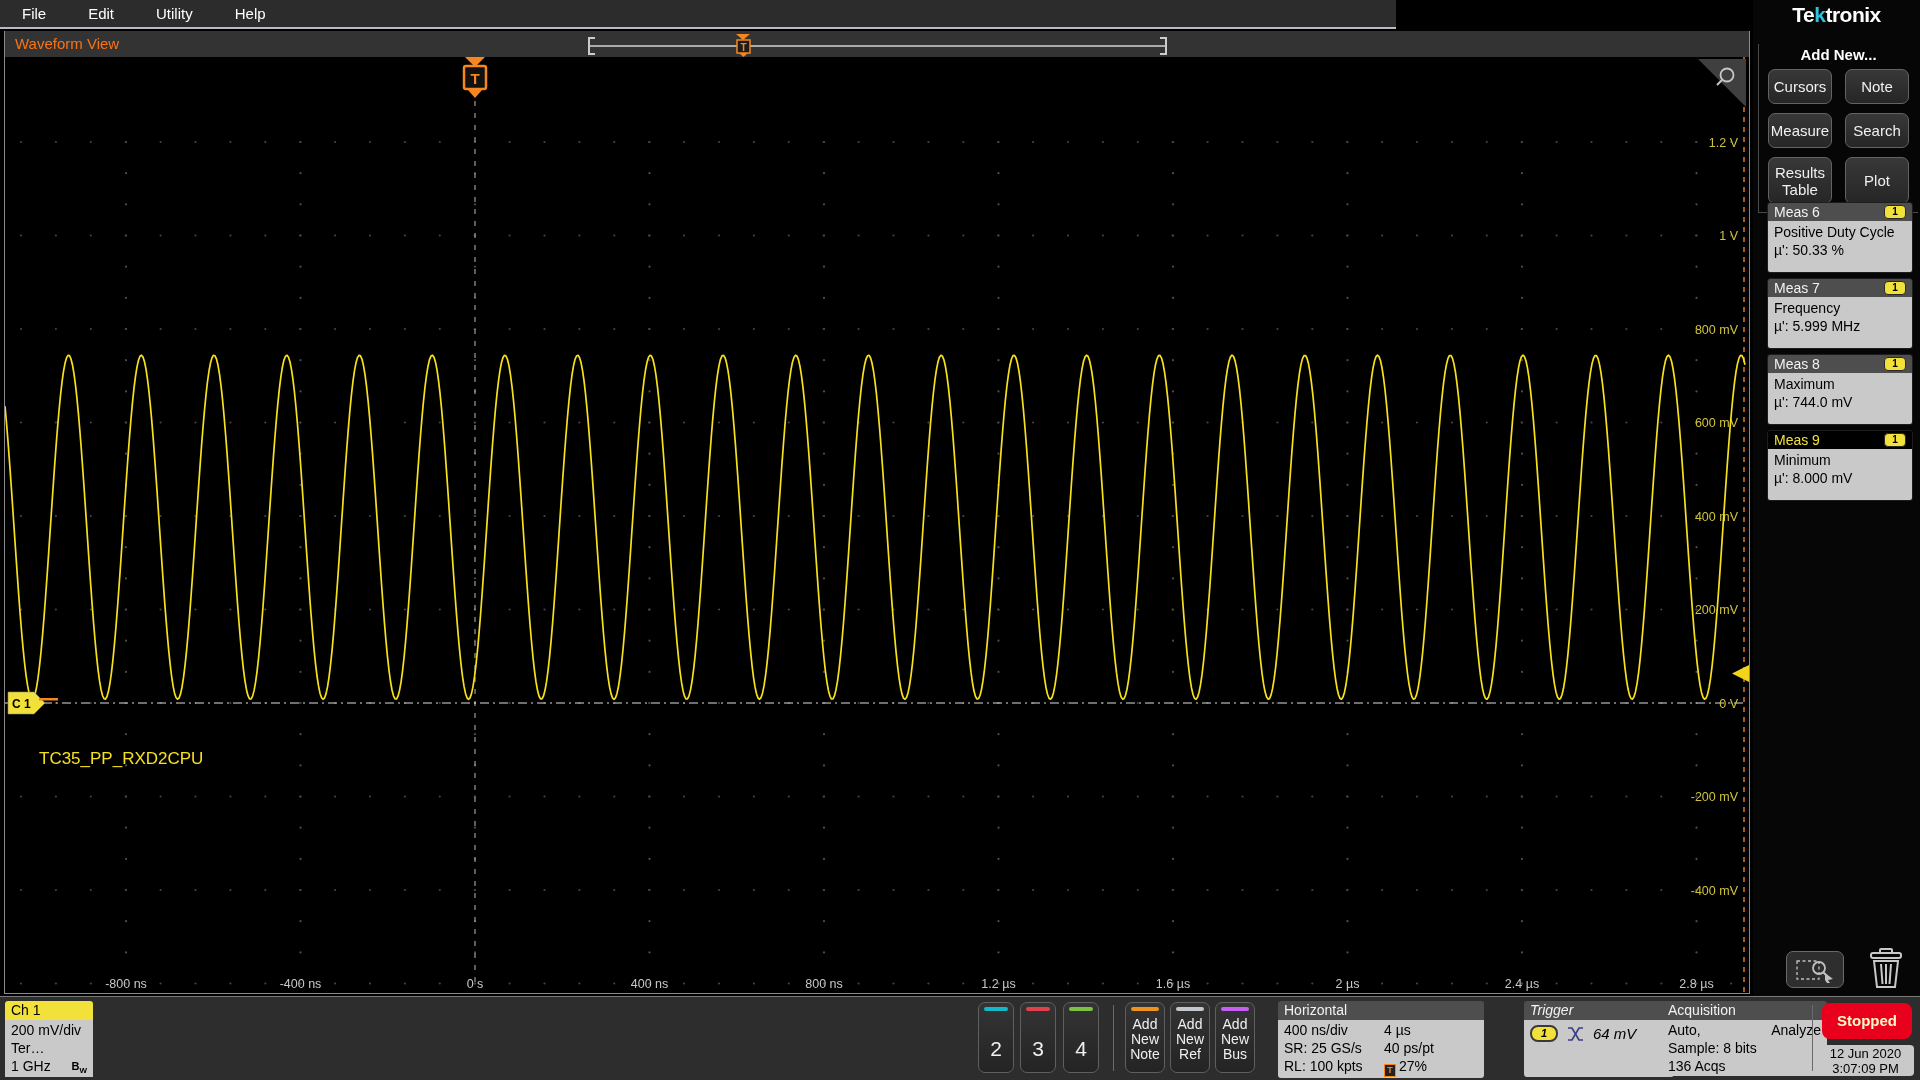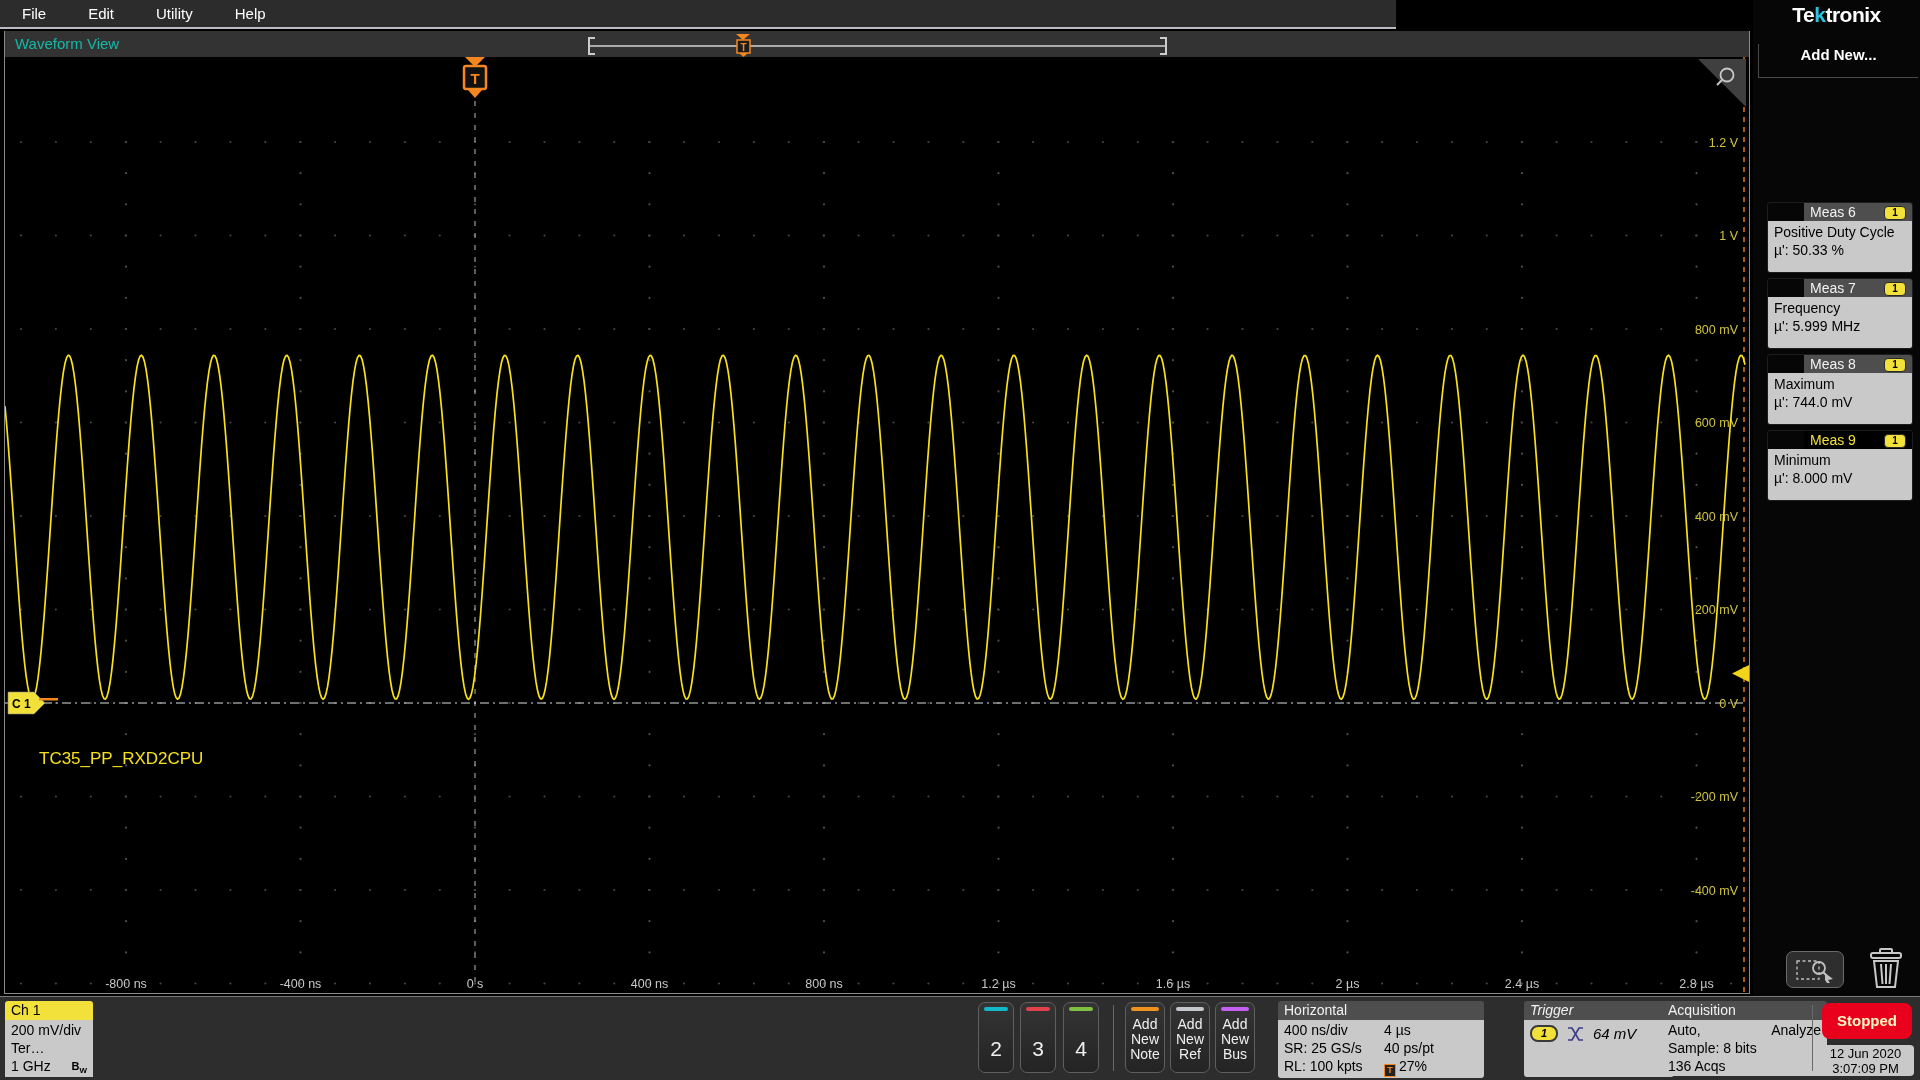--- a/index.html
+++ b/index.html
@@ -6,21 +6,21 @@
   body { width:1920px; height:1080px; background:#000; font-family:"Liberation Sans", sans-serif; overflow:hidden; }
   #app { position:relative; width:1920px; height:1080px; background:#000; }
 
   
   #menubar { position:absolute; left:0; top:0; width:1396px; height:29px; background:#2c2c2c;
              border-bottom:2px solid #babac2; display:flex; align-items:center; gap:42px; padding-left:22px; }
   #menubar span { color:#fff; font-size:15px; cursor:default; }
 
   
   #pane { position:absolute; left:4px; top:31px; width:1746px; height:963px; border:1px solid #8a8a8a; border-top:none; background:#000; }
-  #pane-title { position:relative; height:26px; background:#333; color:#14b8a6; font-size:15px; line-height:26px; padding-left:10px; }
+  #pane-title { position:relative; height:26px; background:#333; color:#f97316; font-size:15px; line-height:26px; padding-left:10px; }
   #recview { position:absolute; left:576px; top:0; }
   #plot { position:relative; width:1744px; height:935px; background:#000; }
   #plot svg { position:absolute; left:0; top:0; }
 
   
   #handle { position:absolute; left:1755px; top:503px; width:8px; height:34px; display:flex; flex-direction:column; align-items:center; gap:6px; }
   #handle i { width:4px; height:4px; border-radius:50%; background:#9a9a9a; }
 
   
   #sidebar { position:absolute; left:1753px; top:0; width:167px; height:996px; background:#060606; }
@@ -29,21 +29,21 @@
   #addnew { margin:17px 2px 0 5px; border-left:1px solid #4a4a4a; padding-bottom:8px; border-bottom:1px solid #4a4a4a; }
   #addnew-label { text-align:center; color:#fff; font-weight:bold; font-size:15px; padding:2px 0 6px 0; }
   #sbtn-grid { display:grid; grid-template-columns:64px 64px; gap:9px 13px; justify-content:center; }
   .sbtn { background:linear-gradient(#383838,#262626); border:1px solid #636363; border-radius:7px; color:#f0f0f0;
           font-size:15px; min-height:35px; display:flex; align-items:center; justify-content:center; text-align:center;
           line-height:17px; padding:2px; cursor:pointer; font-family:"Liberation Sans", sans-serif; }
   .sbtn.tall { min-height:47px; }
 
   #meas-list { position:absolute; left:14px; top:202px; width:146px; }
   .meas { margin-bottom:5px; border-radius:3px; overflow:hidden; border:1px solid #1d1d1d; }
-  .meas .hd { background:#4e4e4e; color:#f2f2f2; font-size:14px; padding:1px 6px; display:flex; align-items:flex-end;margin-left:36px; }
+  .meas .hd { background:#4e4e4e; color:#f2f2f2; font-size:14px; padding:1px 6px; display:flex; align-items:center; }
   .meas.selected .hd { background:#000; color:#f2e13a; }
   .meas .badge { margin-left:auto; background:#f2e13a; color:#000; border:1px solid #2a2a2a; border-radius:4px;
                  font-size:10px; font-weight:bold; width:22px; text-align:center; line-height:12px; }
   .meas .bd { background:#c9c9c9; color:#000; font-size:14px; padding:2px 6px 13px 6px; line-height:18px; }
 
   #tool-zoom { position:absolute; left:1786px; top:951px; width:58px; height:37px; background:#2e2e2e;
                border:1px solid #6a6a6a; border-radius:7px; display:flex; align-items:center; justify-content:center; }
   #tool-trash { position:absolute; left:1864px; top:945px; width:44px; height:46px; }
 
   
@@ -947,20 +947,28 @@
   <div id="handle">
       <i></i>
       <i></i>
       <i></i>
     </div>
 
   <div id="sidebar">
     <div id="logo"><span>Te</span><span class="k">k</span><span>tronix</span></div>
     <div id="addnew">
       <div id="addnew-label">Add New...</div>
+      <div id="sbtn-grid">
+        <div class="sbtn">Cursors</div>
+        <div class="sbtn">Note</div>
+        <div class="sbtn">Measure</div>
+        <div class="sbtn">Search</div>
+        <div class="sbtn tall">Results Table</div>
+        <div class="sbtn tall">Plot</div>
+      </div>
     </div>
 
     <div id="meas-list">
       <div class="meas">
         <div class="hd">
             <span>Meas 6</span>
           <span class="badge">1</span>
           </div>
         <div class="bd">
             <div>Positive Duty Cycle</div>

